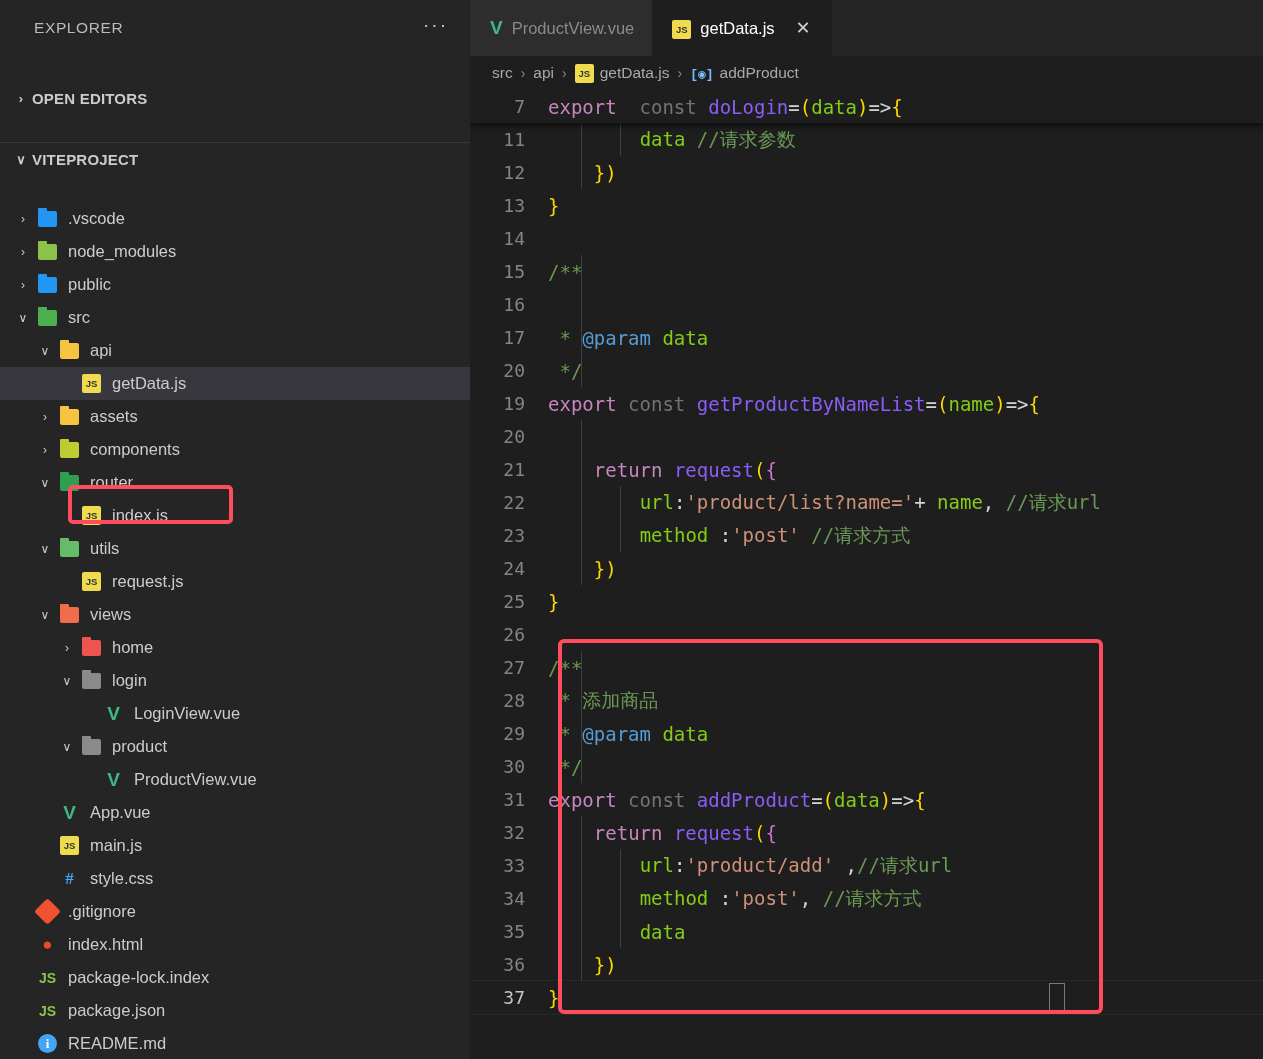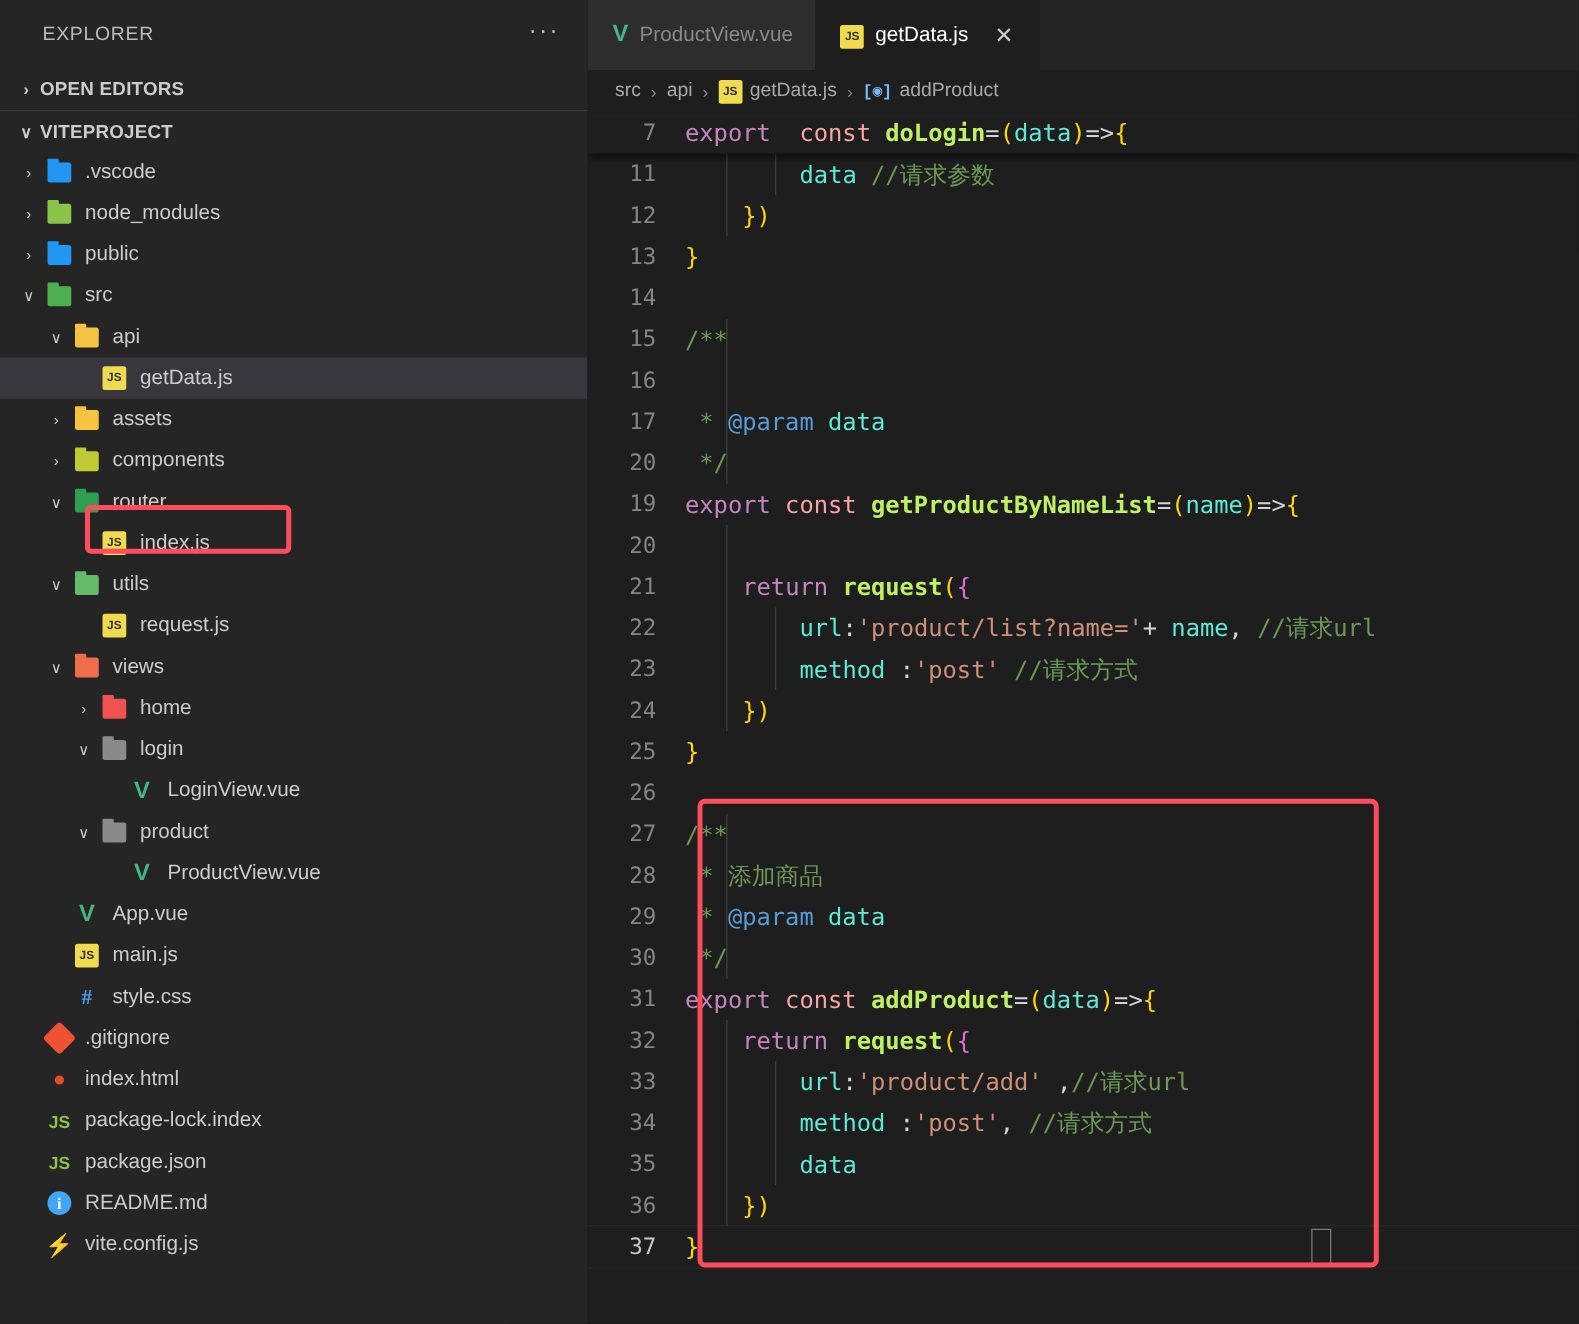--- a/index.html
+++ b/index.html
@@ -11,20 +11,21 @@
   }
   .app { display: flex; width: 1263px; height: 1059px; }
 
   
   .sidebar {
     width: 470px; height: 1059px;
     background: #252526;
     color: #cccccc;
     display: flex; flex-direction: column;
     flex: none;
+    gap: 27px;
   }
   .sidebar-header {
     height: 55px; flex: none;
     display: flex; align-items: center;
     padding: 0 18px 0 34px;
     justify-content: space-between;
   }
   .sidebar-title {
     font-size: 15.5px; letter-spacing: 0.6px;
     color: #bbbbbb; font-weight: 400;
@@ -143,23 +144,23 @@
     width: 67px; flex: none; text-align: right;
     color: #858585; font-size: 18px; padding-right: 12px;
     font-family: "DejaVu Sans Mono", monospace;
   }
   .ln.active { color: #c6c6c6; }
   .ctext { flex: 1; padding-left: 11px; position: relative; }
   .active-line { outline: 1px solid #282828; }
 
   
   .kw   { color: #c586c0; }
-  .kw2  { color: #fca5a5; }
-  .fn   { color: #bef264; font-weight: bold; }
-  .var  { color: #5eead4; }
+  .kw2  { color: #737373; }
+  .fn   { color: #8b5cf6; }
+  .var  { color: #84cc16; }
   .str  { color: #ce9178; }
   .cmt  { color: #6a9955; }
   .doc  { color: #6a9955; }
   .pdoc { color: #569cd6; }
   .plain{ color: #d4d4d4; }
   .p1   { color: #ffd700; }
   .p2   { color: #da70d6; }
 
   .indent-guide {
     position: absolute; top: 0; bottom: 0; width: 1px;

